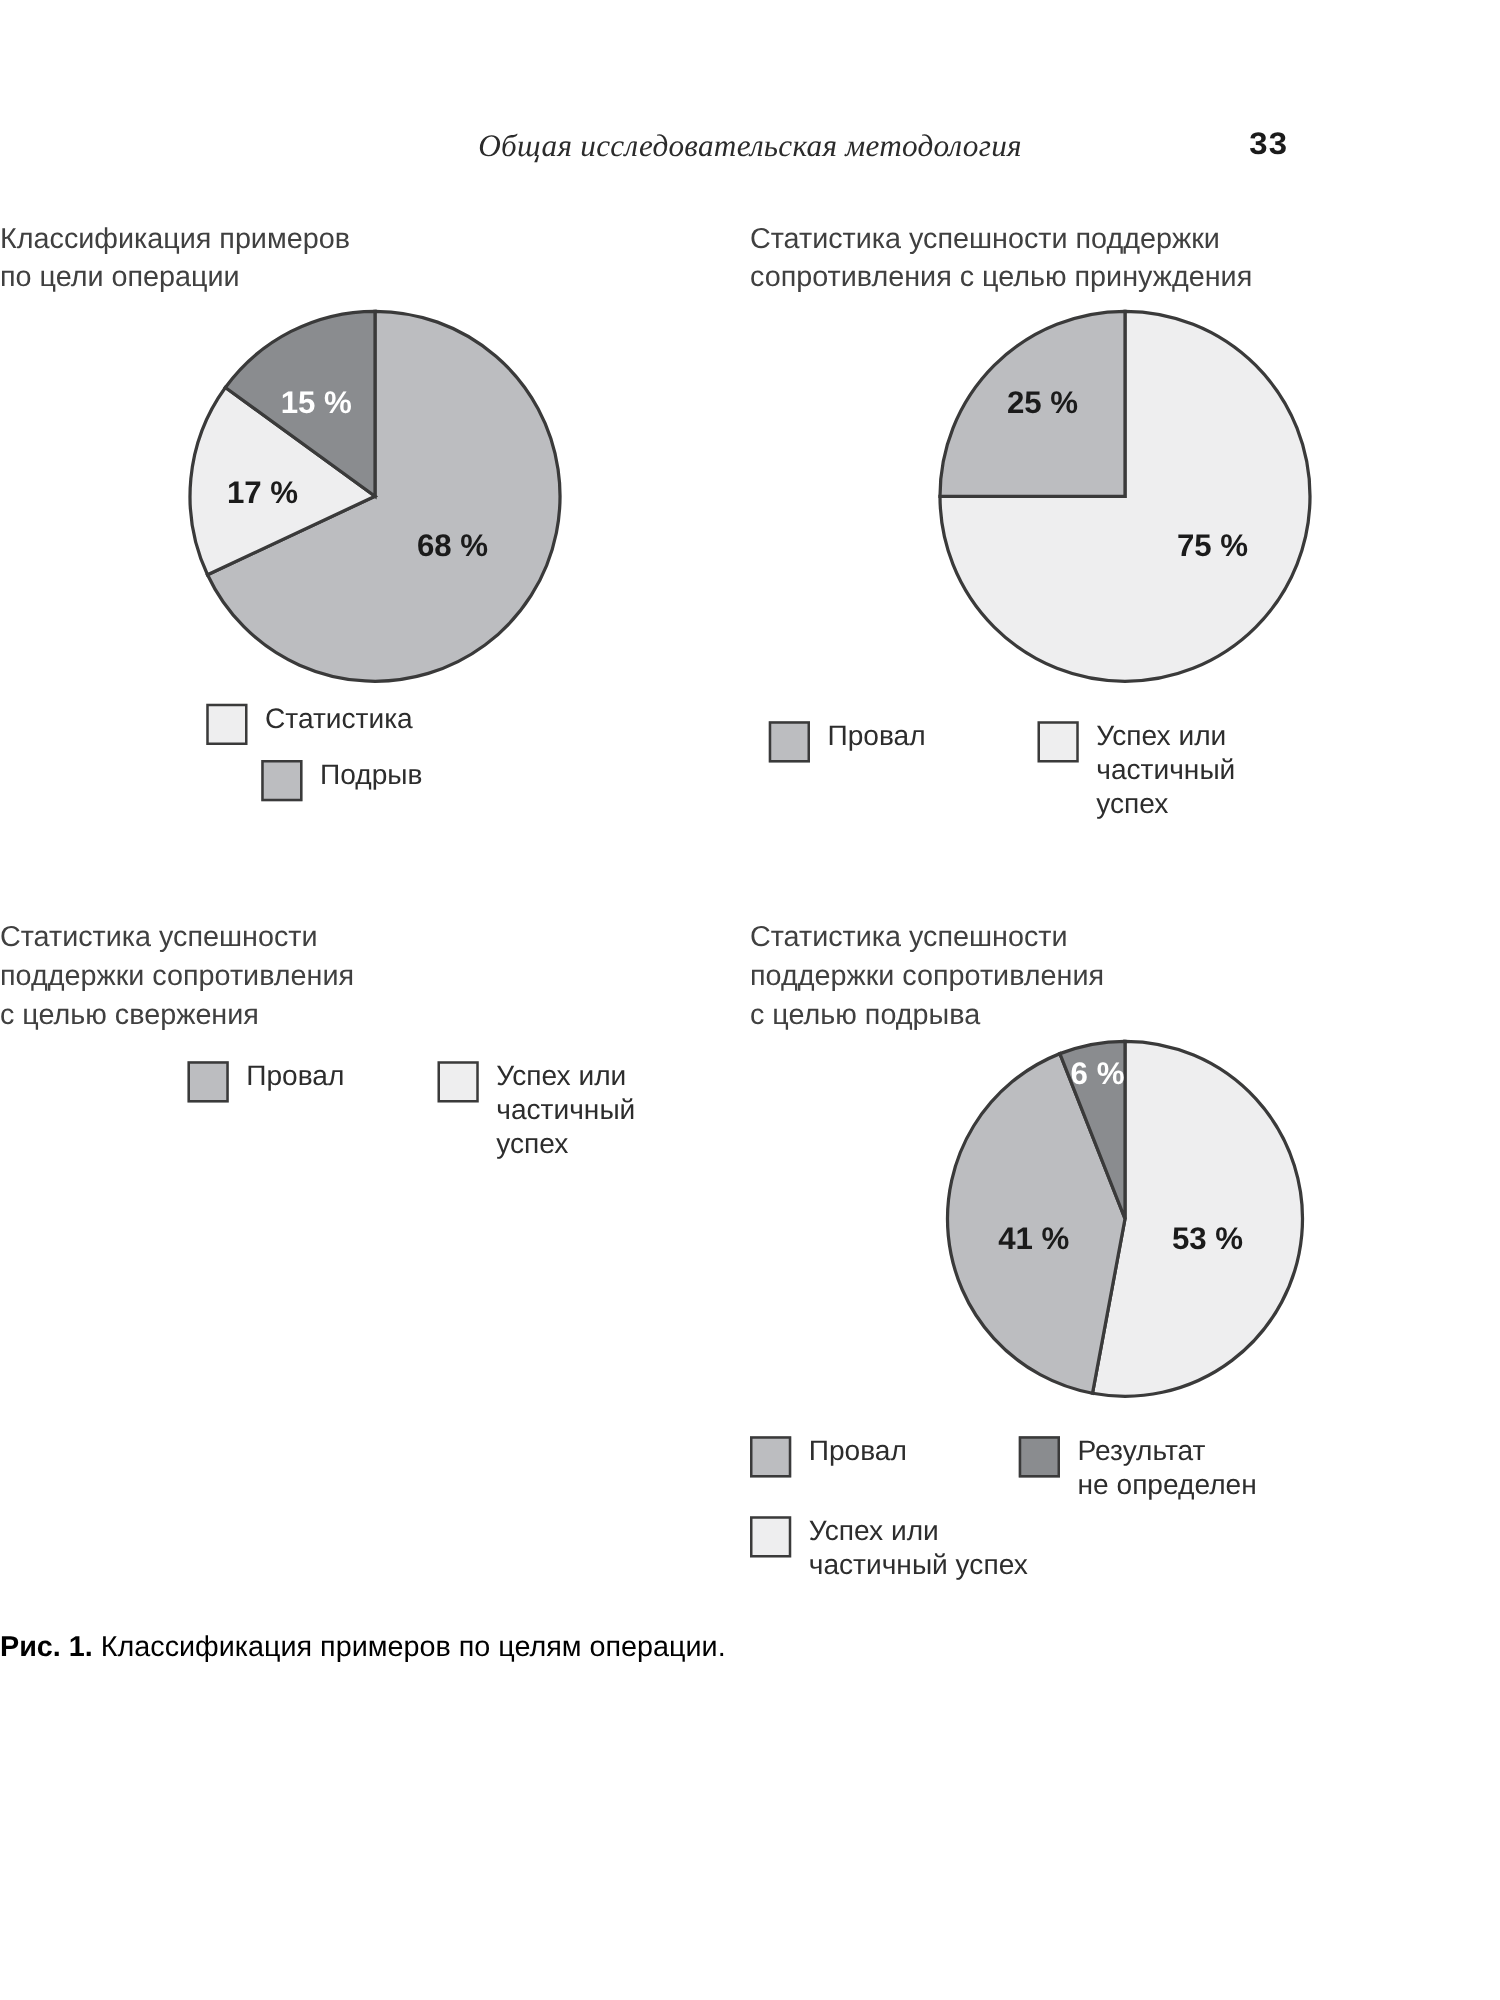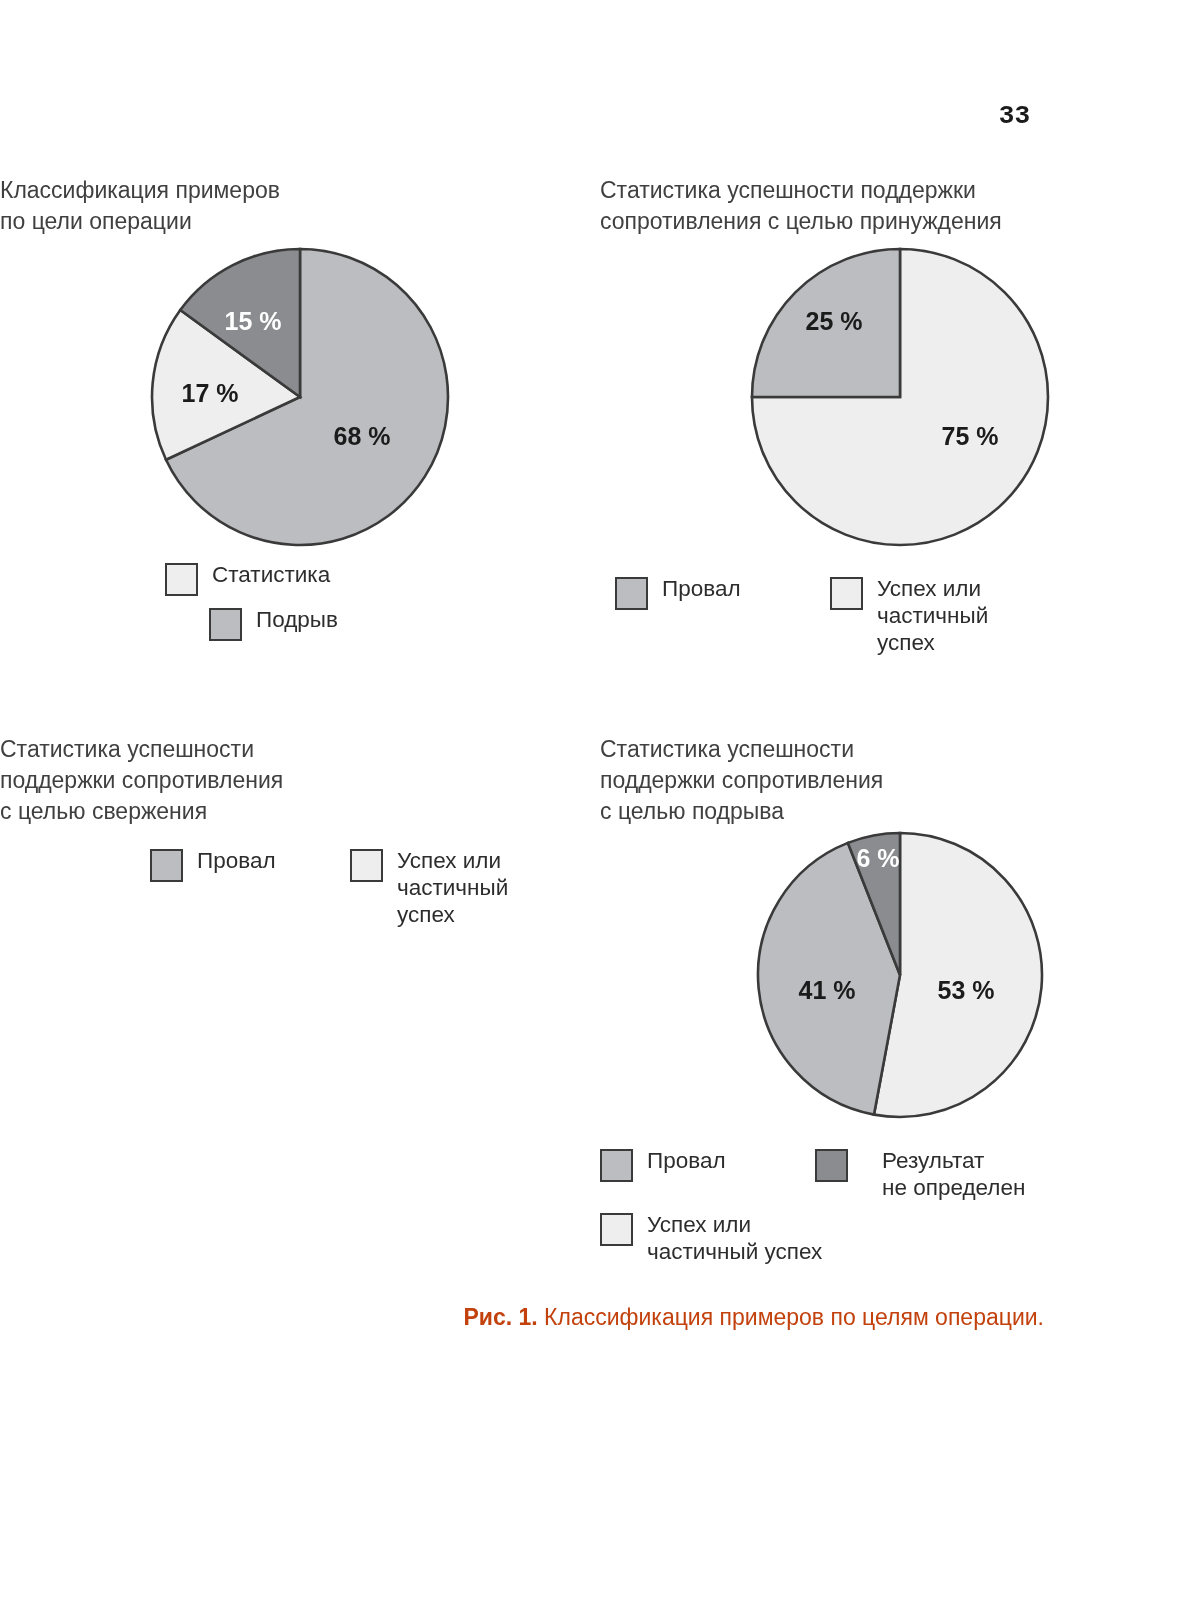--- a/index.html
+++ b/index.html
@@ -128,42 +128,43 @@
   .legend-2 { width: 430px; margin-left: 15px; margin-top: 28px; }
   .legend-2 .legend-item.i0 { width: 215px; }
   .legend-2 .legend-item.i1 { width: 215px; }
 
   .legend-3 { width: 420px; margin-left: 150px; margin-top: 20px; }
   .legend-3 .legend-item.i0 { width: 200px; }
   .legend-3 .legend-item.i1 { width: 220px; }
 
   .legend-4 { width: 450px; margin-left: 0px; margin-top: 20px; }
   .legend-4 .legend-item.i0 { width: 215px; }
-  .legend-4 .legend-item.i1 { width: 235px; gap: 20px; }
+  .legend-4 .legend-item.i1 { width: 235px; }
   .legend-4 .legend-item.i2 { width: 260px; }
 
   
   .caption {
     position: absolute;
     top: 1300px;
     left: 0;
     width: 1044px;
-    text-align: right;
+    text-align: left;
     font-size: 23px;
     line-height: 34px;
-    color: #c2410c;
+    color: #000000;
   }
   .caption b { font-weight: bold; }
 </style>
 </head>
 <body>
 
 <div class="page">
 
   <div class="running-head">
+    <div class="running-head-title">Общая исследовательская методология</div>
     <div class="running-head-page">33</div>
   </div>
 
   <div class="figure">
 
     <div class="chart-row">
 
       <div class="chart-cell">
         <div class="chart-title">Классификация примеров
 по цели операции</div>

